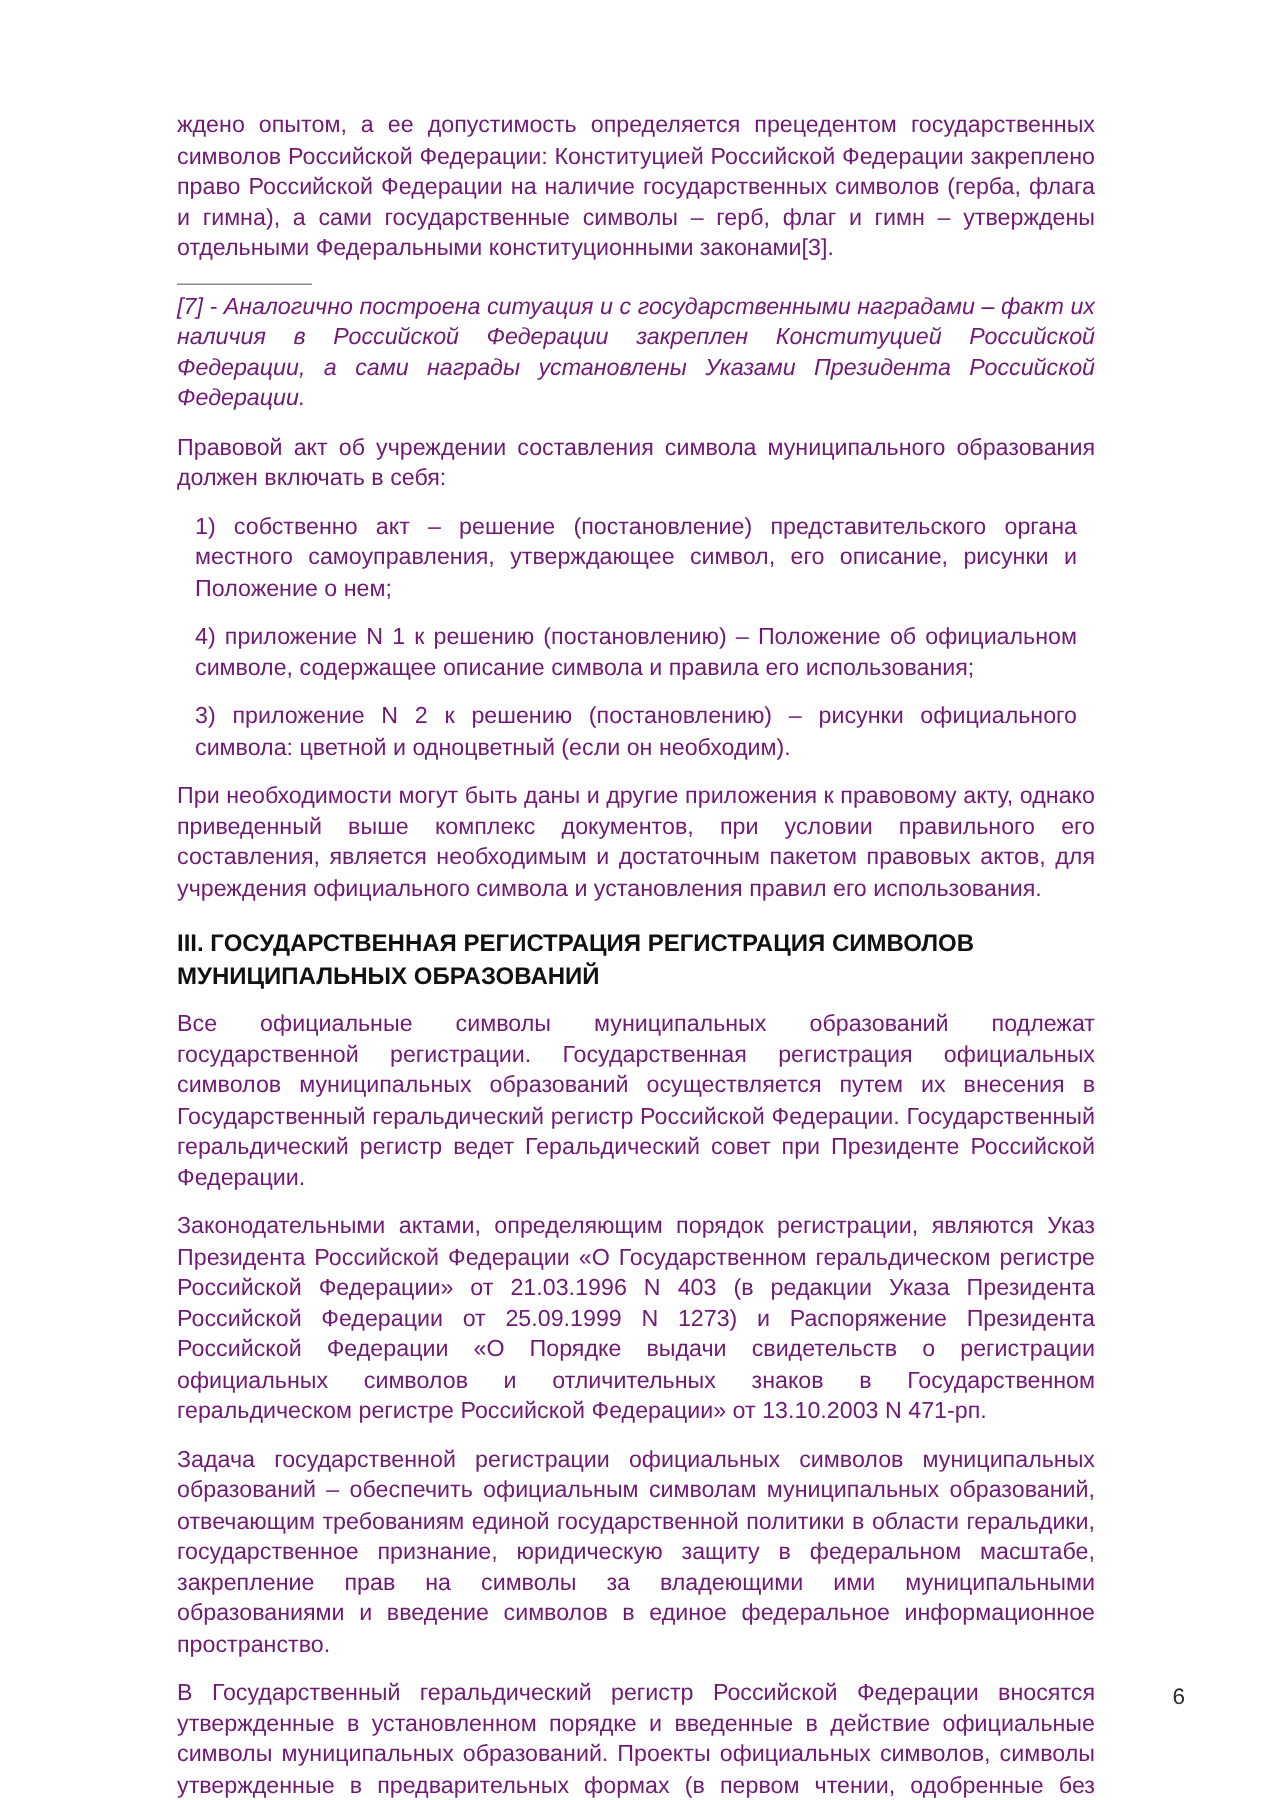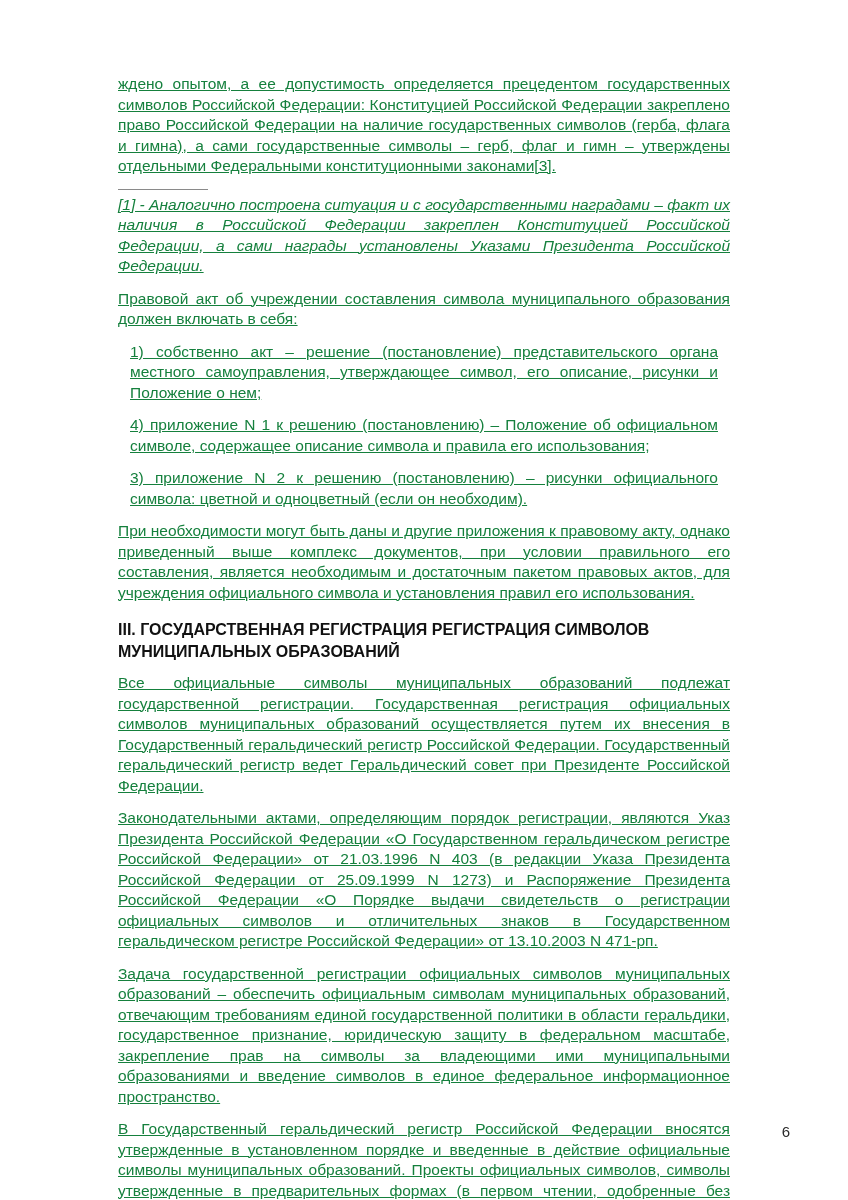--- a/index.html
+++ b/index.html
@@ -20,22 +20,21 @@
     position: absolute;
     left: 118px;
     top: 74px;
     width: 612px;
   }
   .content p {
     margin: 0 0 12px 0;
     font-size: 15.5px;
     line-height: 20.5px;
     text-align: justify;
-    color: #15803d;
-    text-decoration: underline;
+    color: #701a75;
   }
   p.footnote {
     font-style: italic;
   }
   .footnote-sep {
     width: 90px;
     height: 0;
     border-top: 1.5px solid #8a8a8a;
     margin: 8px 0 5px 0;
   }
@@ -71,21 +70,21 @@
 </head>
 <body>
 
 <div class="page">
   <div class="content">
 
     <p>ждено опытом, а ее допустимость определяется прецедентом государственных символов Российской Федерации: Конституцией Российской Федерации закреплено право Российской Федерации на наличие государственных символов (герба, флага и гимна), а сами государственные символы – герб, флаг и гимн – утверждены отдельными Федеральными конституционными законами[3].</p>
 
     <div class="footnote-sep"></div>
 
-    <p class="footnote">[1] - Аналогично построена ситуация и с государственными наградами – факт их наличия в Российской Федерации закреплен Конституцией Российской Федерации, а сами награды установлены Указами Президента Российской Федерации.</p>
+    <p class="footnote">[7] - Аналогично построена ситуация и с государственными наградами – факт их наличия в Российской Федерации закреплен Конституцией Российской Федерации, а сами награды установлены Указами Президента Российской Федерации.</p>
 
     <p class="tight">Правовой акт об учреждении составления символа муниципального образования должен включать в себя:</p>
 
     <div class="list-block">
       <p>1) собственно акт – решение (постановление) представительского органа местного самоуправления, утверждающее символ, его описание, рисунки и Положение о нем;</p>
       <p>4) приложение N 1 к решению (постановлению) – Положение об официальном символе, содержащее описание символа и правила его использования;</p>
       <p>3) приложение N 2 к решению (постановлению) – рисунки официального символа: цветной и одноцветный (если он необходим).</p>
     </div>
 
     <p>При необходимости могут быть даны и другие приложения к правовому акту, однако приведенный выше комплекс документов, при условии правильного его составления, является необходимым и достаточным пакетом правовых актов, для учреждения официального символа и установления правил его использования.</p>

